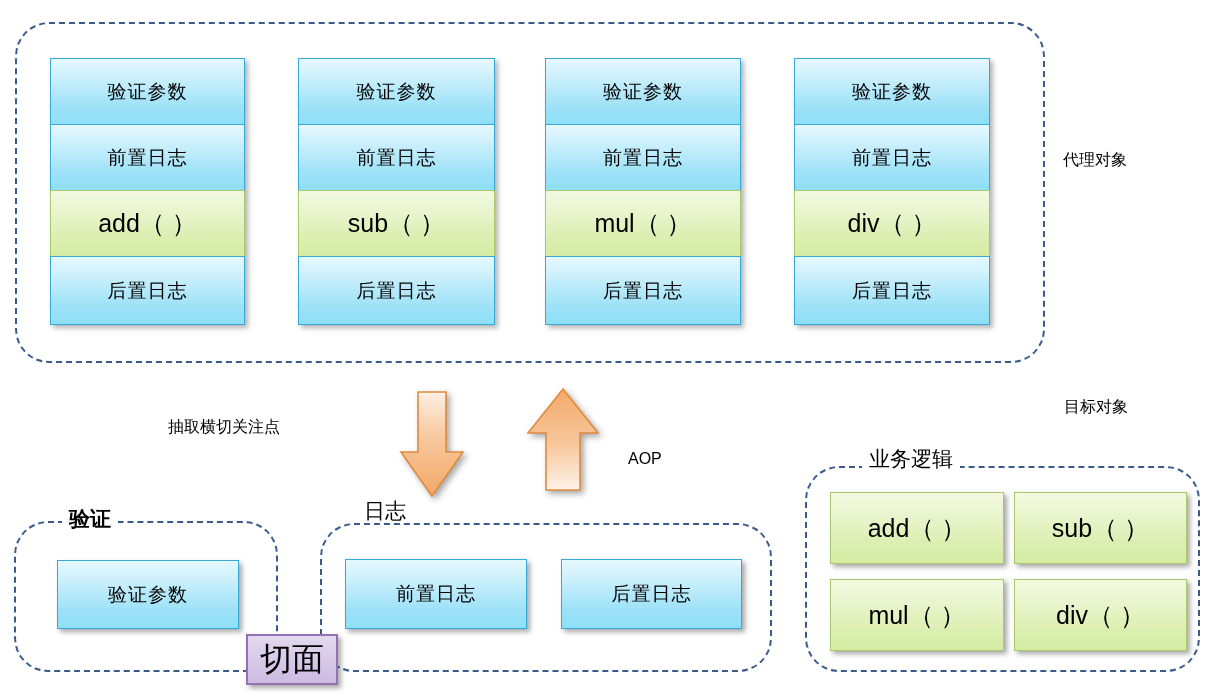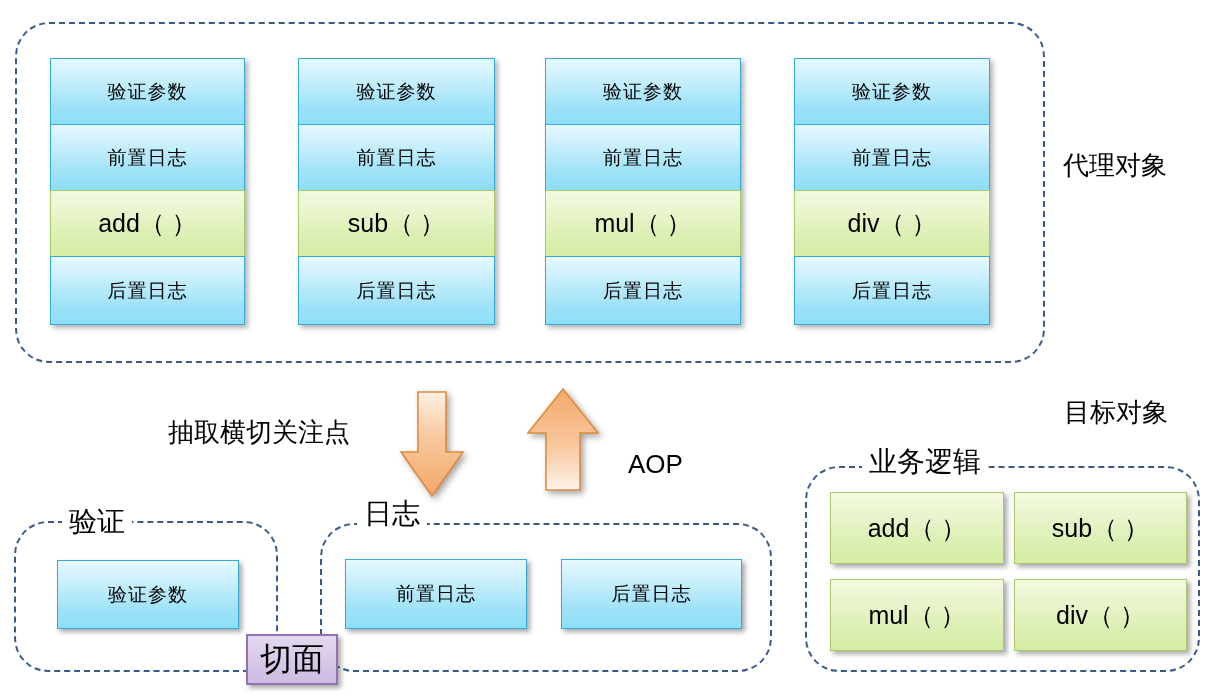--- a/index.html
+++ b/index.html
@@ -21,28 +21,28 @@
     position: absolute;
     border: 2px dashed #3b5a8c;
     border-radius: 34px;
     box-sizing: border-box;
     background: transparent;
   }
 
   
   .plain-label {
     position: absolute;
-    font-size: 26px;
+    font-size: 16px;
     line-height: 1;
     white-space: nowrap;
     color: #000;
   }
   .notch-label {
     position: absolute;
-    font-size: 28px;
+    font-size: 21px;
     line-height: 1;
     white-space: nowrap;
     background: #ffffff;
     padding: 0 7px;
     color: #000;
   }
 
   
   .cell-blue {
     position: absolute;
@@ -162,21 +162,21 @@
     </linearGradient>
   </defs>
   <polygon points="39,3 74,47 56,47 56,104 22,104 22,47 4,47" fill="url(#gup)" stroke="#e08b3e" stroke-width="1.6"></polygon>
 </svg>
 
 <span class="plain-label" style="left:628px; top:419px;margin-top:32px;">AOP</span>
 
 <span class="plain-label" style="left:1064px; top:392px;margin-top:7px;">目标对象</span>
 
 <div class="dashed-box" style="left:14px; top:521px; width:264px; height:151px;"></div>
-<span class="notch-label" style="left:62px; top:508px;">验证</span>
+<span class="notch-label" style="left:62px; top:508px;font-weight:bold;">验证</span>
 <div class="cell-blue shadowed" style="left:57px; top:560px; width:182px; height:69px;">验证参数</div>
 
 <div class="dashed-box" style="left:320px; top:523px; width:452px; height:149px;"></div>
 <span class="notch-label" style="left:357px; top:500px;">日志</span>
 <div class="cell-blue shadowed" style="left:345px; top:559px; width:182px; height:70px;">前置日志</div>
 <div class="cell-blue shadowed" style="left:561px; top:559px; width:181px; height:70px;">后置日志</div>
 
 <div class="chip-purple" style="left:246px; top:634px; width:92px; height:51px;">切面</div>
 
 <div class="dashed-box" style="left:805px; top:466px; width:395px; height:206px;"></div>

